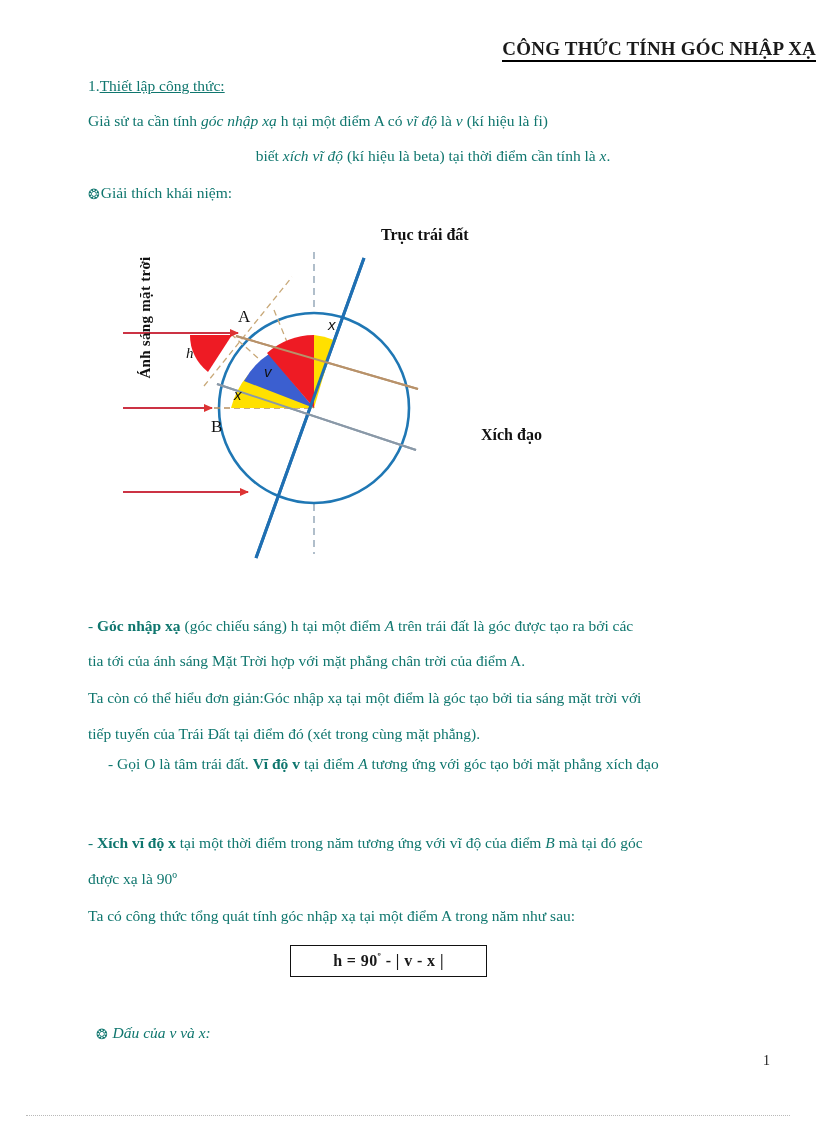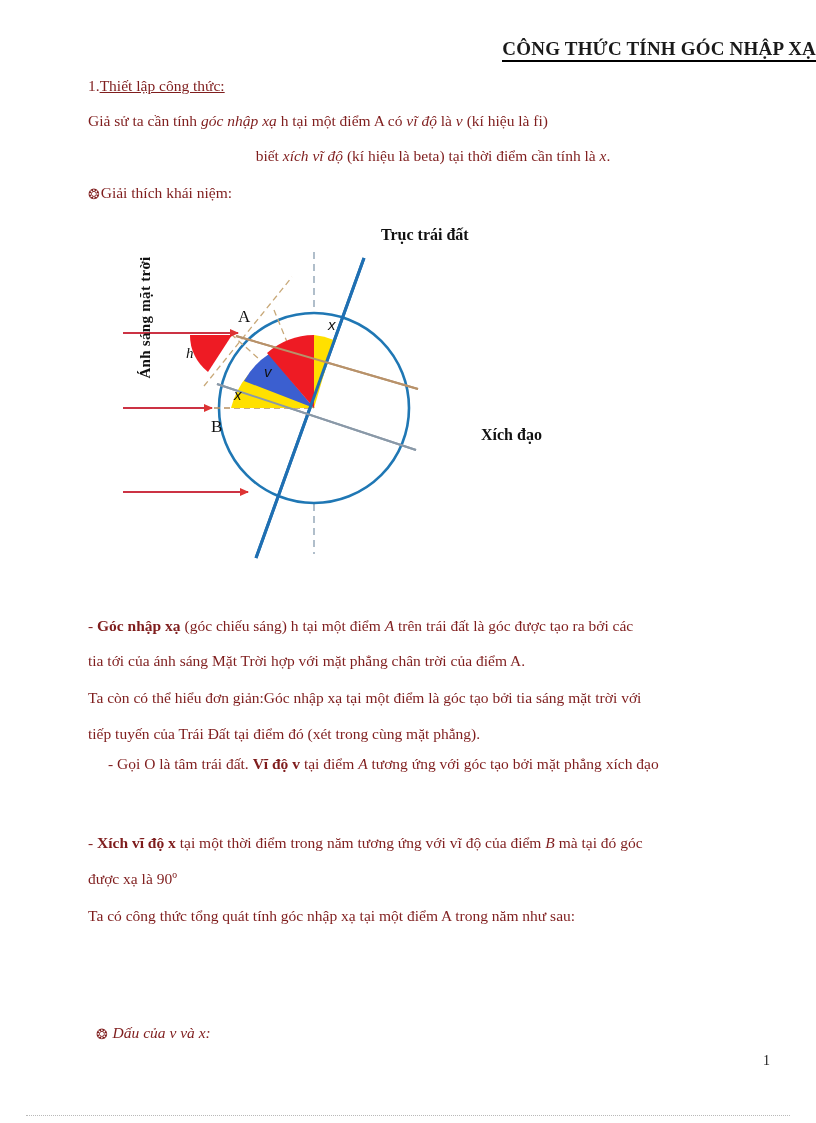--- a/index.html
+++ b/index.html
@@ -38,21 +38,21 @@
     padding-bottom: 1px;
   }
 
   
   .txt {
     position: absolute;
     left: 88px;
     width: 690px;
     font-size: 15.5px;
     line-height: 1.0;
-    color: #7f1d1d;
+    color: #0f766e;
   }
   .u { text-decoration: underline; }
   .b { font-weight: bold; }
   .i { font-style: italic; }
 
   
   .gear {
     font-size: 14px;
     line-height: 1;
     vertical-align: -1px;
@@ -217,20 +217,23 @@
     <span>- Gọi O là tâm trái đất. </span><span class="b">Vĩ độ v</span><span> tại điểm </span><span class="i">A</span><span> tương ứng với góc tạo bởi mặt phẳng xích đạo</span>
   </div>
 
   <div class="txt" style="top:835px;">
     <span>- </span><span class="b">Xích vĩ độ x</span><span> tại một thời điểm trong năm tương ứng với vĩ độ của điểm </span><span class="i">B</span><span> mà tại đó góc</span>
   </div>
   <div class="txt" style="top:871px;">được xạ là 90º</div>
 
   <div class="txt" style="top:908px;">Ta có công thức tổng quát tính góc nhập xạ tại một điểm A trong năm như sau:</div>
 
+  <div class="formula-box">
+    <span><span>h = 90</span><sup>º</sup><span> - | v - x |</span></span>
+  </div>
 
   <div class="txt i" style="top:1025px; left:96px;">
     <span class="gear" style="font-style:normal;">❂</span>
     <span>Dấu của v và x:</span>
   </div>
 
   <div class="page-number">1</div>
 
   <div class="bottom-rule"></div>
 

